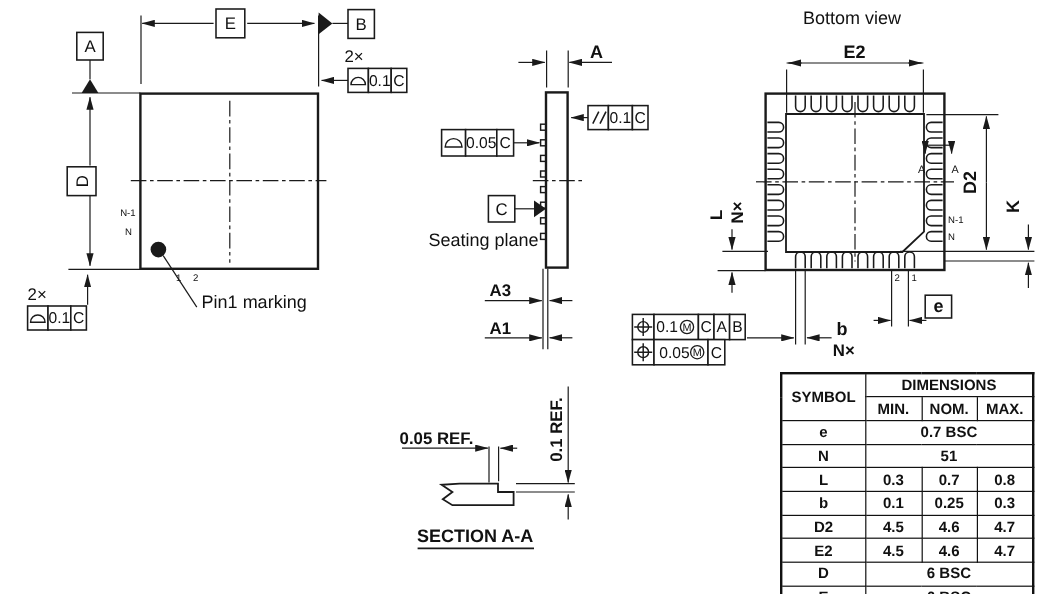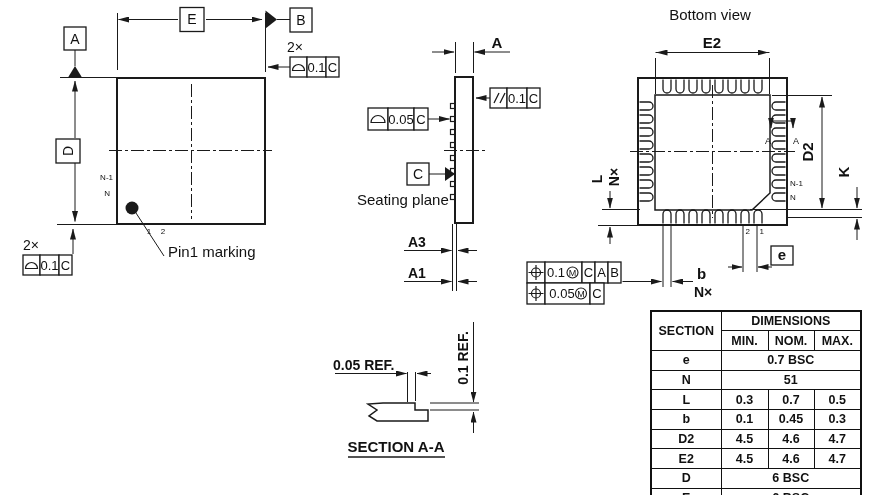--- a/index.html
+++ b/index.html
@@ -320,46 +320,46 @@
 
 <table class="dim-table">
   <colgroup>
         <col class="col-sym">
         <col class="col-min">
         <col class="col-nom">
         <col class="col-max">
       </colgroup>
   <tbody>
         <tr>
-    <th rowspan="2">SECTION</th>
+    <th rowspan="2">SYMBOL</th>
     <th colspan="3">DIMENSIONS</th>
   </tr>
   <tr>
     <th>MIN.</th>
     <th>NOM.</th>
     <th>MAX.</th>
   </tr>
   <tr>
     <td>e</td>
     <td colspan="3">0.7 BSC</td>
   </tr>
   <tr>
     <td>N</td>
     <td colspan="3">51</td>
   </tr>
   <tr>
     <td>L</td>
     <td>0.3</td>
     <td>0.7</td>
-    <td>0.5</td>
+    <td>0.8</td>
   </tr>
   <tr>
     <td>b</td>
     <td>0.1</td>
-    <td>0.45</td>
+    <td>0.25</td>
     <td>0.3</td>
   </tr>
   <tr>
     <td>D2</td>
     <td>4.5</td>
     <td>4.6</td>
     <td>4.7</td>
   </tr>
   <tr>
     <td>E2</td>

